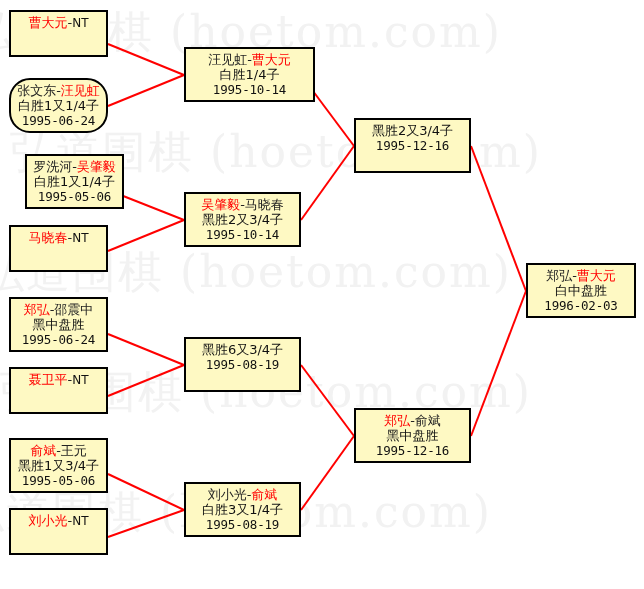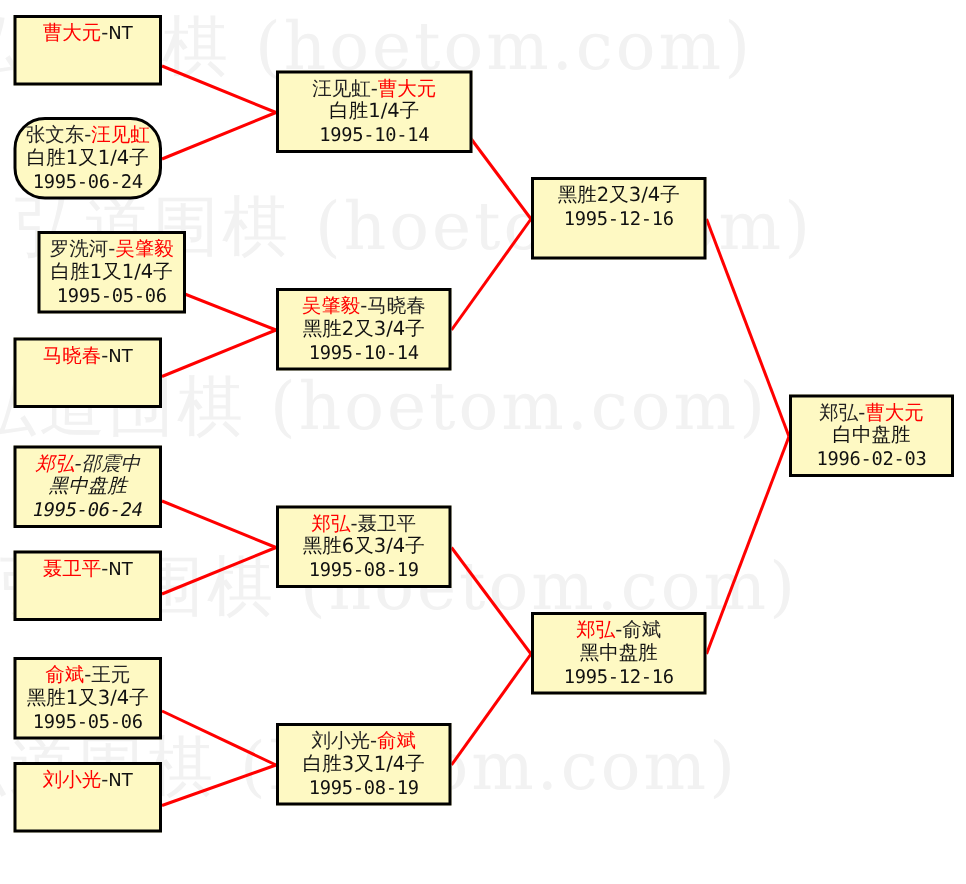--- a/index.html
+++ b/index.html
@@ -110,21 +110,21 @@
         <span class="box-line date">1995-06-24</span>
       </div>
       <div class="match-box" style="left: 25px; top: 154px; width: 99px; height: 55px; border-color: rgb(0, 0, 0);">
         <span class="box-line players"><span class="p-loser">罗洗河</span><span class="p-sep">-</span><span class="p-winner">吴肇毅</span></span>
         <span class="box-line result">白胜1又1/4子</span>
         <span class="box-line date">1995-05-06</span>
       </div>
       <div class="match-box" style="left: 9px; top: 225px; width: 99px; height: 47px; border-color: rgb(0, 0, 0);">
         <span class="box-line players"><span class="p-winner">马晓春</span><span class="p-sep">-</span><span class="p-nt">NT</span></span>
       </div>
-      <div class="match-box" style="left: 9px; top: 297px; width: 99px; height: 55px; border-color: rgb(0, 0, 0); font-style: italic;">
+      <div class="match-box" style="left: 9px; top: 297px; width: 99px; height: 55px; border-color: rgb(0, 0, 0);">
         <span class="box-line players"><span class="p-winner">郑弘</span><span class="p-sep">-</span><span class="p-loser">邵震中</span></span>
         <span class="box-line result">黑中盘胜</span>
         <span class="box-line date">1995-06-24</span>
       </div>
       <div class="match-box" style="left: 9px; top: 367px; width: 99px; height: 47px; border-color: rgb(0, 0, 0);">
         <span class="box-line players"><span class="p-winner">聂卫平</span><span class="p-sep">-</span><span class="p-nt">NT</span></span>
       </div>
       <div class="match-box" style="left: 9px; top: 438px; width: 99px; height: 55px; border-color: rgb(0, 0, 0);">
         <span class="box-line players"><span class="p-winner">俞斌</span><span class="p-sep">-</span><span class="p-loser">王元</span></span>
         <span class="box-line result">黑胜1又3/4子</span>
@@ -137,21 +137,20 @@
         <span class="box-line players"><span class="p-loser">汪见虹</span><span class="p-sep">-</span><span class="p-winner">曹大元</span></span>
         <span class="box-line result">白胜1/4子</span>
         <span class="box-line date">1995-10-14</span>
       </div>
       <div class="match-box" style="left: 184px; top: 192px; width: 117px; height: 55px; border-color: rgb(0, 0, 0);">
         <span class="box-line players"><span class="p-winner">吴肇毅</span><span class="p-sep">-</span><span class="p-loser">马晓春</span></span>
         <span class="box-line result">黑胜2又3/4子</span>
         <span class="box-line date">1995-10-14</span>
       </div>
       <div class="match-box" style="left: 184px; top: 337px; width: 117px; height: 55px; border-color: rgb(0, 0, 0);">
-        <span class="box-line players"><span class="p-winner">郑弘</span><span class="p-sep">-</span><span class="p-loser">聂卫平</span></span>
         <span class="box-line result">黑胜6又3/4子</span>
         <span class="box-line date">1995-08-19</span>
       </div>
       <div class="match-box" style="left: 184px; top: 482px; width: 117px; height: 55px; border-color: rgb(0, 0, 0);">
         <span class="box-line players"><span class="p-loser">刘小光</span><span class="p-sep">-</span><span class="p-winner">俞斌</span></span>
         <span class="box-line result">白胜3又1/4子</span>
         <span class="box-line date">1995-08-19</span>
       </div>
       <div class="match-box" style="left: 354px; top: 118px; width: 117px; height: 55px; border-color: rgb(0, 0, 0);">
         <span class="box-line result">黑胜2又3/4子</span>

